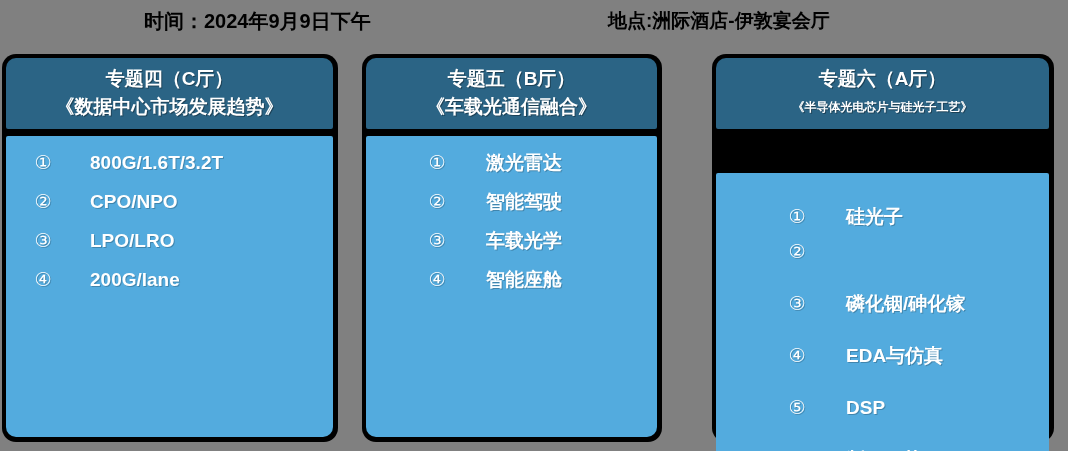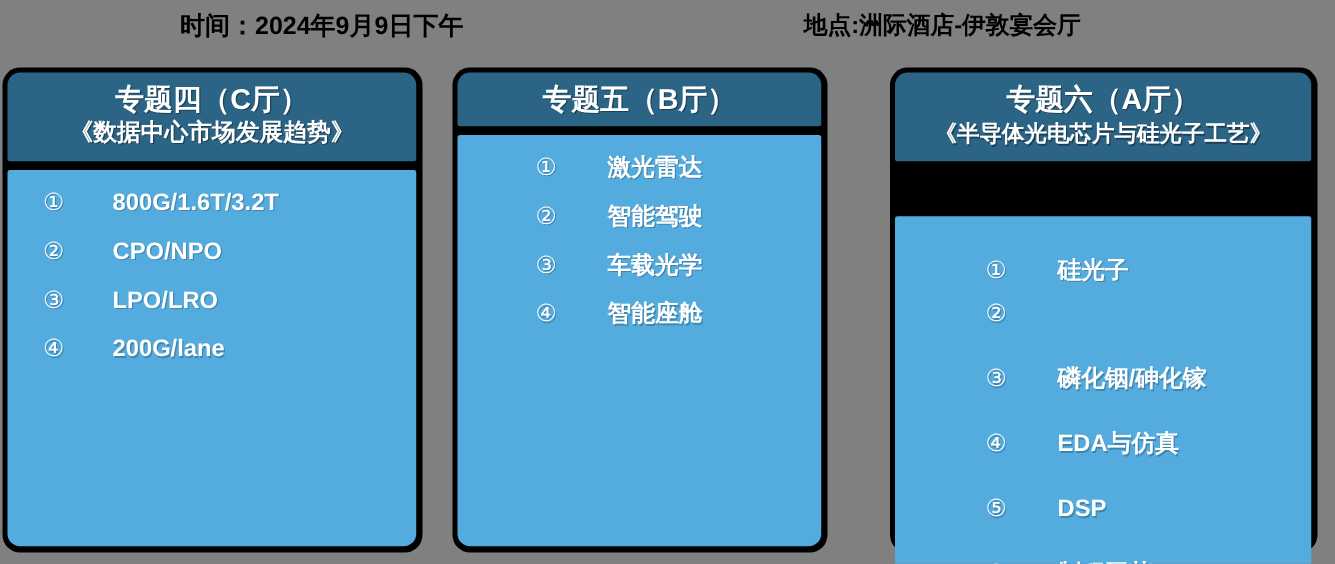--- a/index.html
+++ b/index.html
@@ -33,21 +33,20 @@
     line-height: 26px;
     white-space: nowrap;
     letter-spacing: 0px;
   }
   .header-time {
     left: 144px;
   }
   .header-place {
     left: 608px;
     font-size: 19px;
-    margin-left: 35px;
   }
 
   
   .panels {
     position: absolute;
     top: 54px;
     left: 0;
     width: 1068px;
     height: 397px;
   }
@@ -69,34 +68,34 @@
   .panel-head {
     background: #2B6485;
     border-radius: 10px 10px 2px 2px;
     padding: 7px 4px 8px 4px;
     text-align: center;
     color: #ffffff;
     flex: 0 0 auto;
     margin-bottom: 7px;
   }
   .panel-title {
-    font-size: 23px;
+    font-size: 19px;
     font-weight: bold;
     line-height: 28px;
     white-space: nowrap;
     text-shadow: 1px 1px 0 rgba(0,0,0,0.35);
   }
   .panel-subtitle {
     font-size: 19px;
     font-weight: bold;
     line-height: 28px;
     white-space: nowrap;
     text-shadow: 1px 1px 0 rgba(0,0,0,0.35);
   }
-  .panel-3 .panel-subtitle { font-size: 18px; }
+  .panel-3 .panel-subtitle { font-size: 12px; }
 
   .panel-body {
     background: #53ABDE;
     border-radius: 2px 2px 10px 10px;
     flex: 1 1 auto;
     padding: 16px 0 0 0;
     box-sizing: border-box;
   }
 
   .item-list {
@@ -170,20 +169,21 @@
           <span class="item-marker">④</span>
           <span class="item-label">200G/lane</span>
         </li>
       </ul>
     </div>
   </div>
 
   <div class="panel panel-2">
     <div class="panel-head">
       <div class="panel-title">专题五（B厅）</div>
+      <div class="panel-subtitle">《车载光通信融合》</div>
     </div>
     <div class="panel-body">
       <ul class="item-list">
         <li class="item">
           <span class="item-marker">①</span>
           <span class="item-label">激光雷达</span>
         </li>
         <li class="item">
           <span class="item-marker">②</span>
           <span class="item-label">智能驾驶</span>

